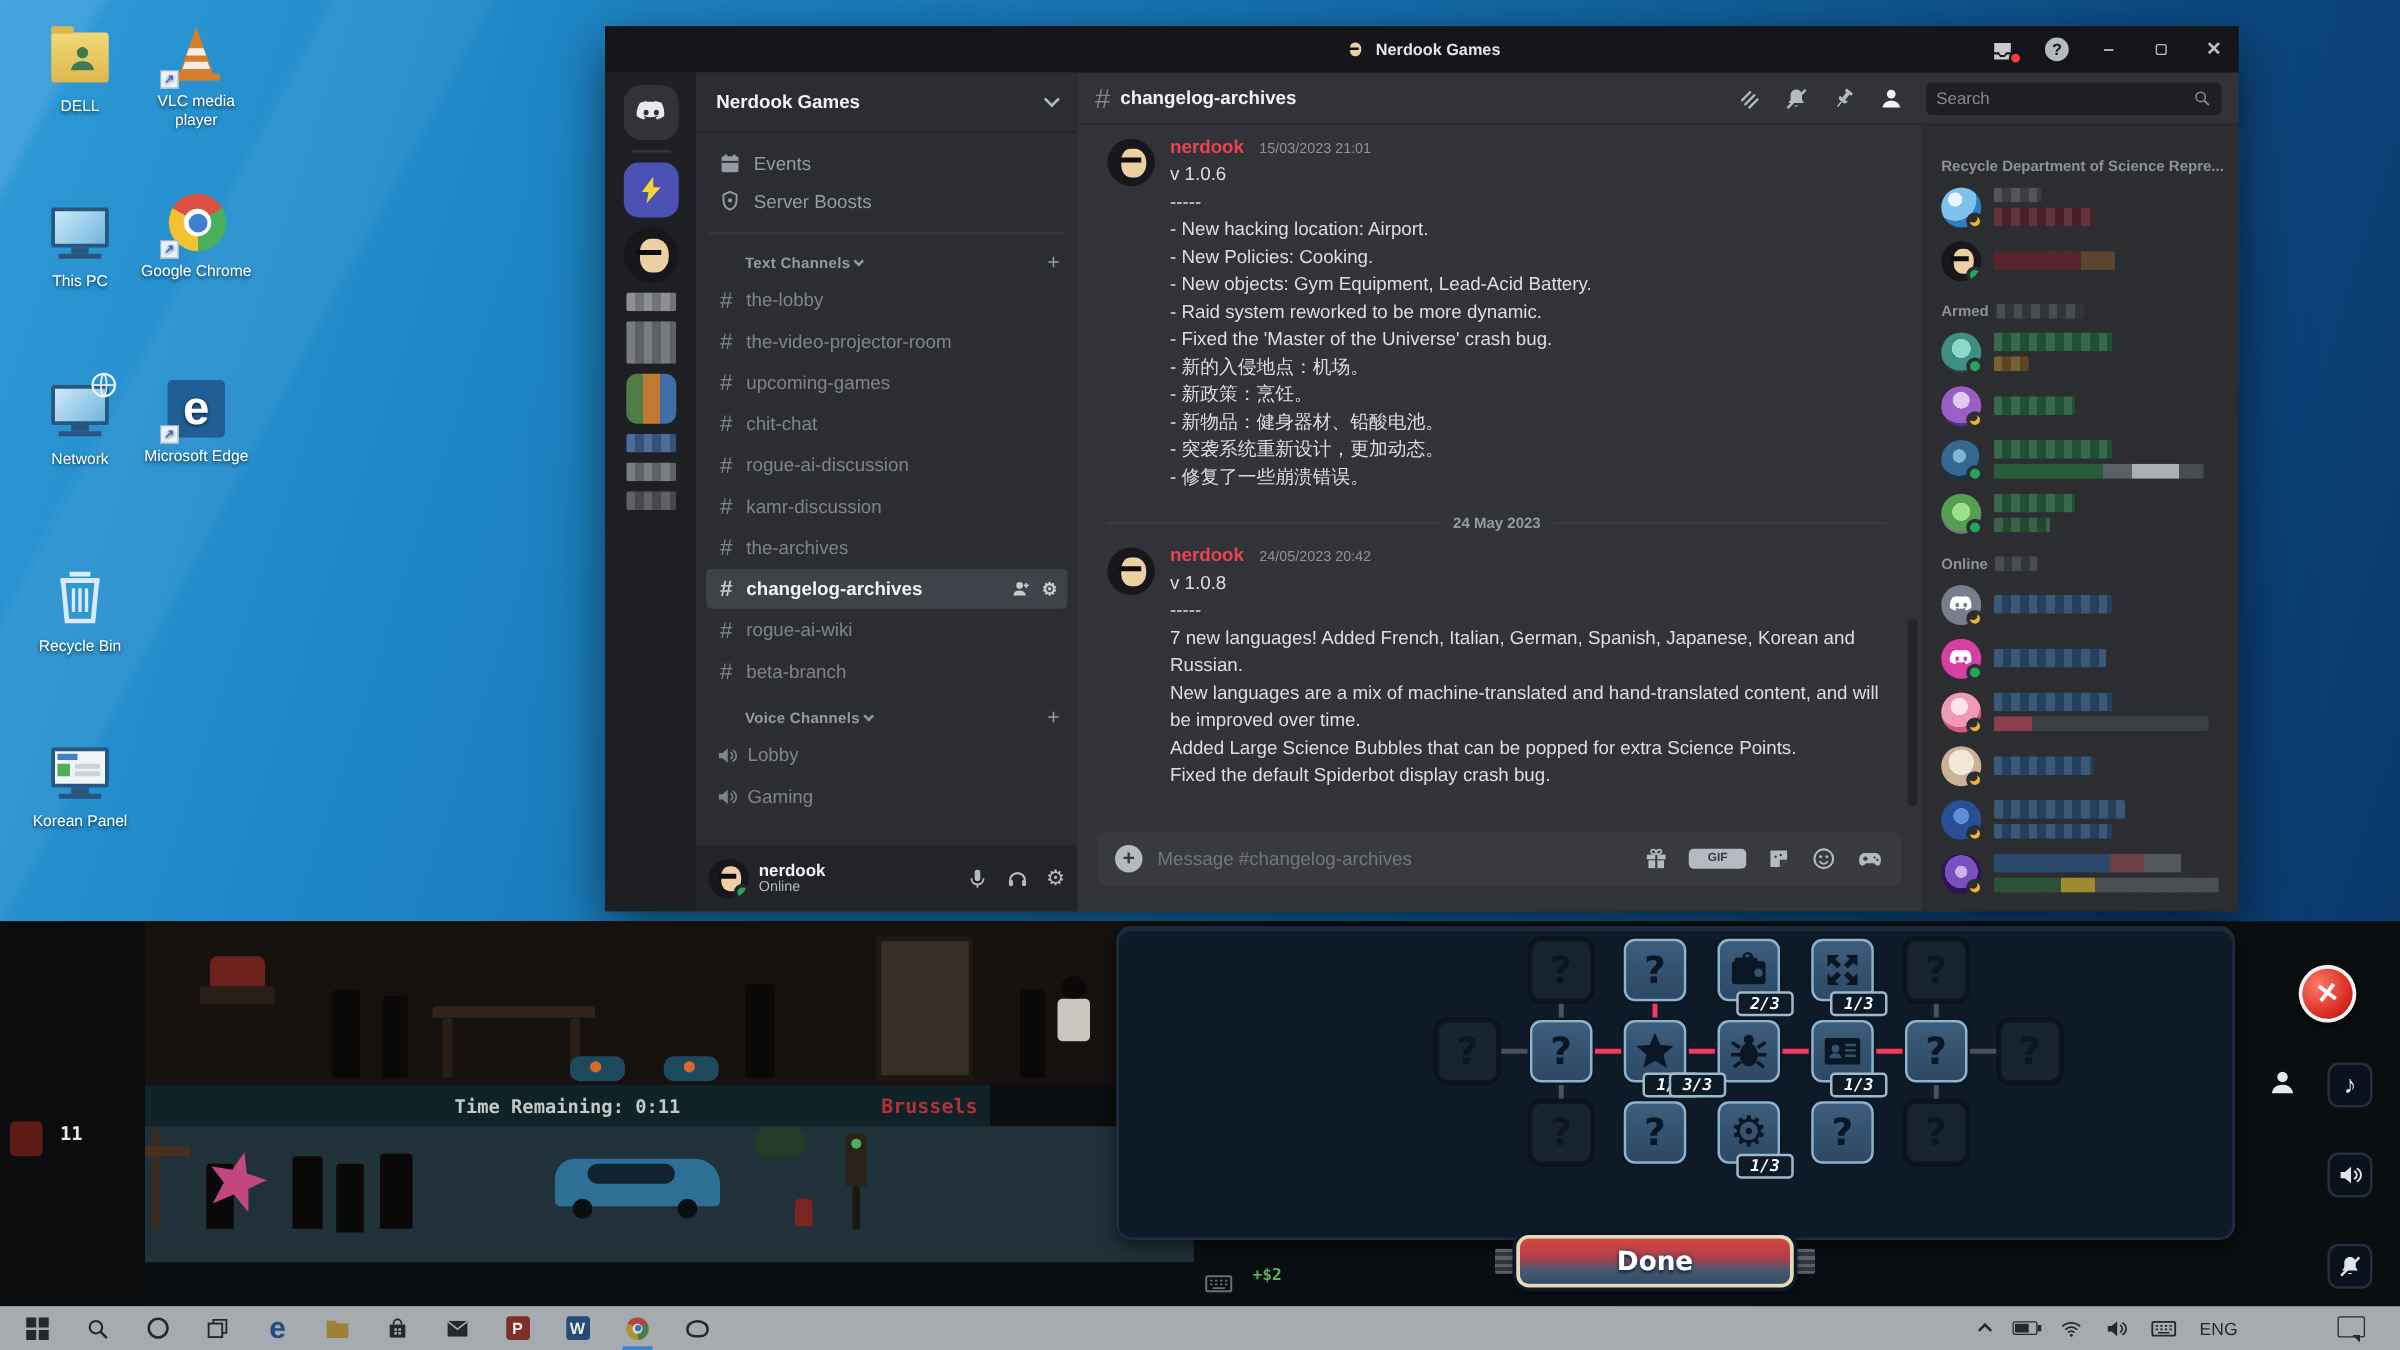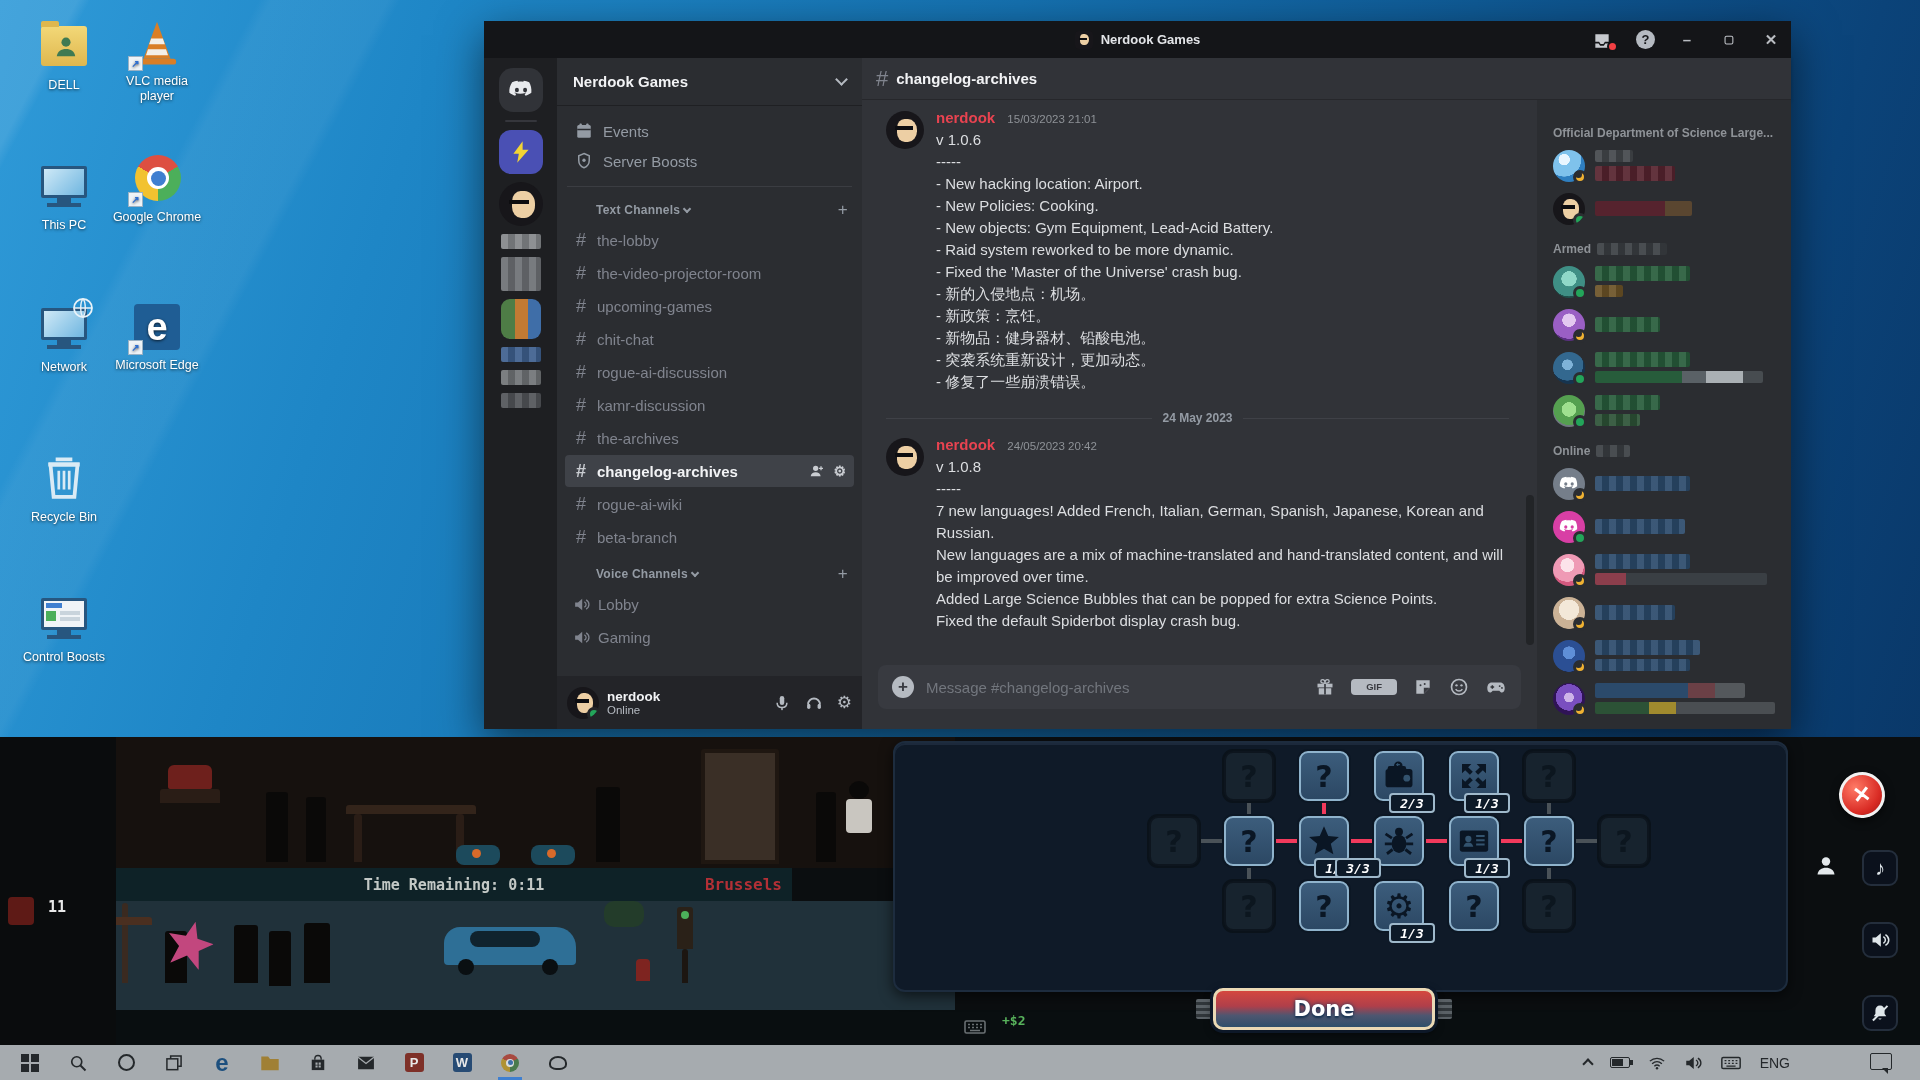--- a/index.html
+++ b/index.html
@@ -430,21 +430,21 @@
       <div class="monitor">
           <div class="scr" style="background:#f0f4f7;"></div>
         </div>
       <div class="itm" style="left:9px;top:11px;width:16px;height:5px;background:#3f7fd0;"></div>
       <div class="itm" style="left:9px;top:19px;width:10px;height:10px;background:#4caf5a;"></div>
       <div class="itm" style="left:23px;top:19px;width:20px;height:4px;background:#c9d4dc;"></div>
       <div class="itm" style="left:23px;top:25px;width:20px;height:4px;background:#c9d4dc;"></div>
       <div class="mstand"></div>
       <div class="mbase"></div>
     </div>
-    <div>Control Boosts</div>
+    <div>Korean Panel</div>
   </div>
 
   <div class="dwin">
     <div class="dtitle">
       <div class="tav face"></div>
       <span>Nerdook Games</span>
       <div class="winctl">
         <span class="tray">
           <svg class="ic" viewBox="0 0 24 24" width="20" height="20">
               <use href="#s-tray"></use>
@@ -585,20 +585,40 @@
               </svg>
             <span style="font-size:17px;">⚙</span>
           </div>
         </div>
       </div>
 
       <div class="main">
         <div class="mhead">
           <span class="hash">#</span>
           <span class="chname">changelog-archives</span>
+          <div class="hicons">
+            <svg class="ic" viewBox="0 0 24 24" width="20" height="20">
+                <use href="#s-thr"></use>
+              </svg>
+            <svg class="ic" viewBox="0 0 24 24" width="20" height="20">
+                <use href="#s-bell"></use>
+              </svg>
+            <svg class="ic" viewBox="0 0 24 24" width="20" height="20">
+                <use href="#s-pin"></use>
+              </svg>
+            <svg class="ic" viewBox="0 0 24 24" width="20" height="20" style="color:#f2f3f5;">
+                <use href="#s-pers"></use>
+              </svg>
+            <div class="search">
+              <input placeholder="Search" style="">
+              <svg class="ic" viewBox="0 0 24 24" width="15" height="15" style="color:#87898c;">
+                  <use href="#s-mag"></use>
+                </svg>
+            </div>
+          </div>
         </div>
         <div class="chatwrap">
           <div class="chat">
             <div class="msgs">
               <div class="msg">
                 <div class="mavatar face"></div>
                 <div class="mhead-line">
                   <span class="mname">nerdook</span>
                   <span class="mts">15/03/2023 21:01</span>
                 </div>
@@ -648,21 +668,21 @@
                     <use href="#s-smile"></use>
                   </svg>
                 <svg class="ic" viewBox="0 0 24 24" width="22" height="22">
                     <use href="#s-pad"></use>
                   </svg>
               </div>
             </div>
           </div>
 
           <div class="members">
-            <div class="role">Official Department of Science Large...</div>
+            <div class="role">Recycle Department of Science Repre...</div>
             <div class="mem">
               <div class="mav av-sky">
                   <span class="st idle"></span>
                 </div>
               <div class="bars">
                   <span class="blur s" style="--c:#43474b;width:38px;"></span>
                   <span class="blur" style="--c:#56232e;width:80px;"></span>
                 </div>
             </div>
             <div class="mem">

